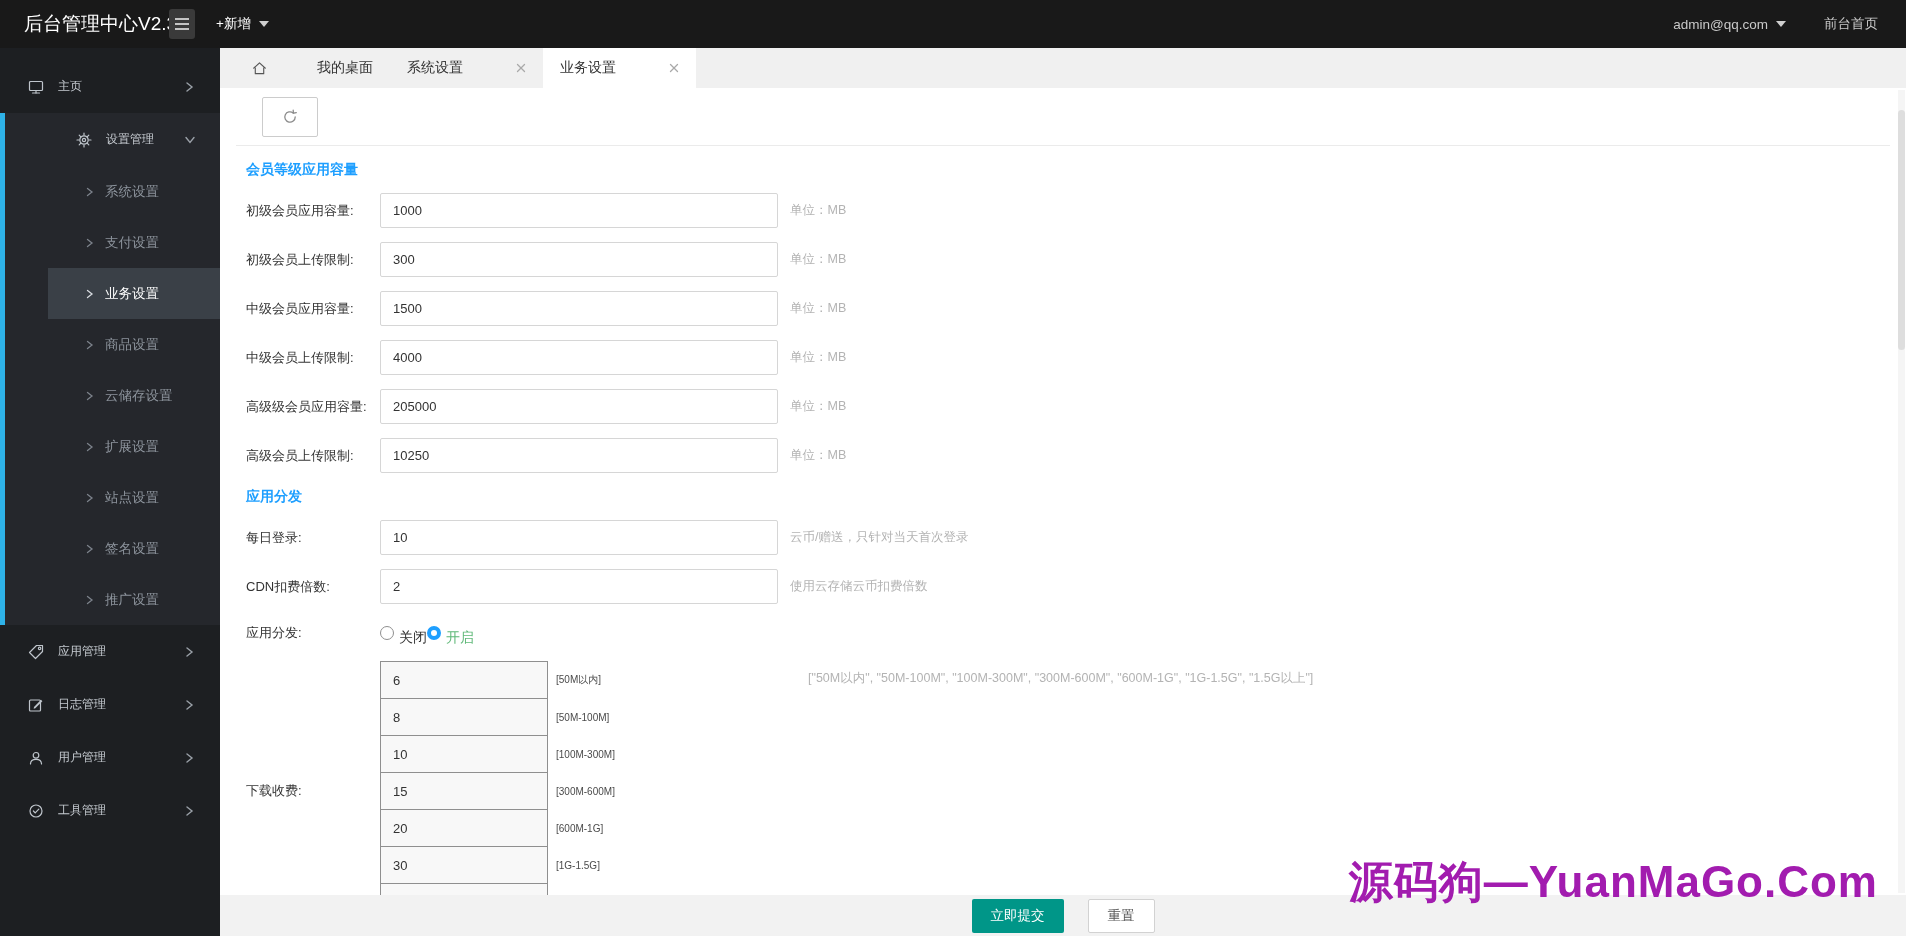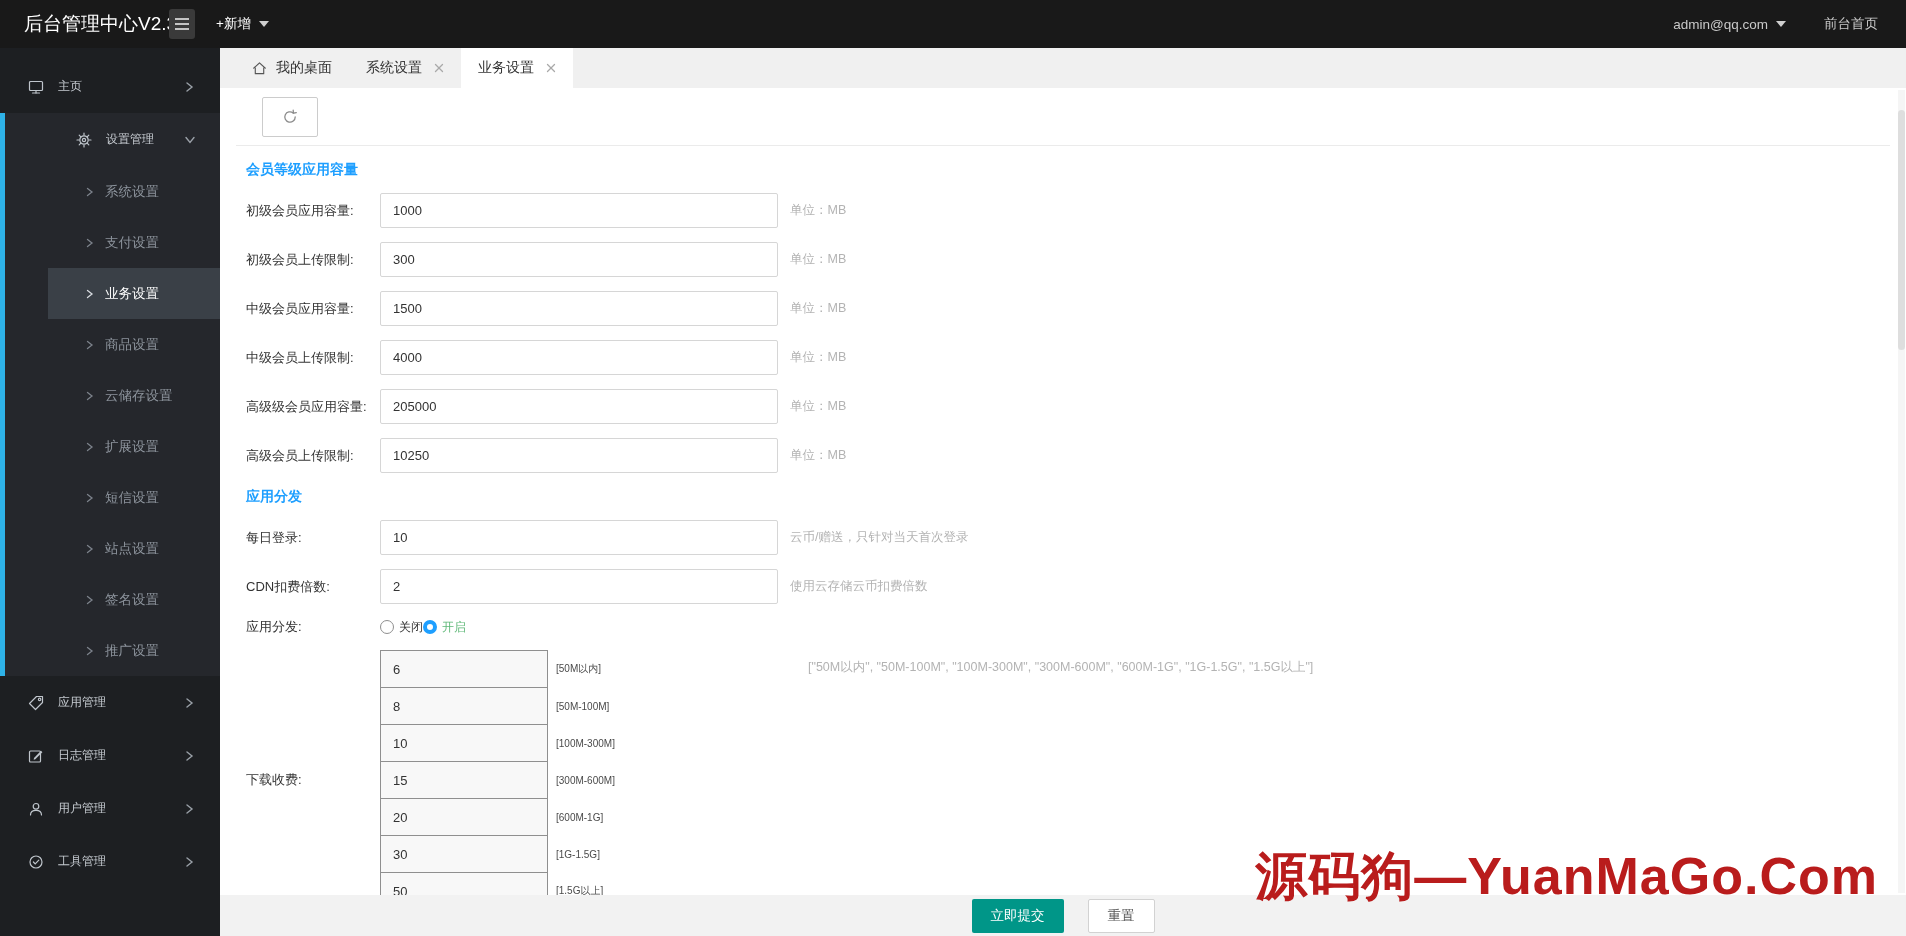--- a/index.html
+++ b/index.html
@@ -36,21 +36,21 @@
   .group-indicator { position:absolute; left:0; top:0; bottom:0; width:5px; background:#2eb2e8; z-index:2; }
   .side-sub { height:51px; display:flex; align-items:center; padding-left:38px;
               color:#8d949d; font-size:13.5px; cursor:pointer; }
   .side-sub .subchev { margin-right:11px; color:#7c828b; flex:none; }
   .side-sub.active { background:#3a4047; color:#fff; }
   .side-sub.active .subchev { color:#d7dbe0; }
 
   
   .main { position:absolute; left:220px; top:48px; right:0; bottom:0; background:#f0f0f0; }
   .tabbar { height:40px; background:#f0f0f0; display:flex; align-items:stretch; padding-left:15px; }
-  .tab { display:flex; align-items:center; padding:0 17px; font-size:14px; color:#333; cursor:pointer; white-space:nowrap; }
+  .tab { display:flex; align-items:center; padding:0 17px; font-size:14px; color:#333; cursor:pointer; white-space:nowrap;gap:41px; }
   .tab .tab-home-icon { margin-right:9px; color:#555; }
   .tab .tab-close { margin-left:12px; color:#a9a9a9; cursor:pointer; }
   .tab.active { background:#fff; }
 
   .content { position:absolute; top:40px; left:0; right:0; bottom:41px; background:#fff; overflow:hidden; }
   .toolbar { padding:9px 0 8px 42px; }
   .refresh-btn { width:56px; height:40px; background:#fff; border:1px solid #ccc; border-radius:2px;
                  display:flex; align-items:center; justify-content:center; color:#8b8b8b; cursor:pointer; }
   .divider { height:1px; background:#ebebeb; margin:0 16px; }
   .section-title { margin:15px 0 0 26px; color:#1E9FFF; font-size:14px; font-weight:bold; }
@@ -59,21 +59,21 @@
   .flabel { width:134px; flex:none; font-size:13px; color:#333; }
   .finput { width:398px; height:35px; border:1px solid #d6d6d6; border-radius:2px; padding:0 12px;
             font-size:13px; color:#333; background:#fff; outline:none;
             font-family:"Liberation Sans","DejaVu Sans",sans-serif; }
   .fhint { margin-left:12px; color:#b3b3b3; font-size:12.5px; white-space:nowrap; }
 
   .radio-group { display:flex; align-items:center; }
   .radio-circle { width:14px; height:14px; border-radius:50%; flex:none; cursor:pointer; }
   .radio-circle.off { border:1px solid #8f8f8f; background:#fff; }
   .radio-circle.on  { border:4px solid #1E9FFF; background:#fff; }
-  .radio-label { font-size:12px; color:#333; margin:0 0 0 5px; cursor:pointer; }
+  .radio-label { font-size:14px; color:#333; margin:11px 0 0 5px; cursor:pointer; }
   .radio-label.green { color:#5FB878; }
   .radio-opt { display:flex; align-items:center; }
 
   .fee-table { display:flex; flex-direction:column; }
   .fee-row { display:flex; align-items:center; margin-top:-1px; }
   .fee-row:first-child { margin-top:0; }
   .fee-cell { width:168px; height:38px; border:1px solid #8f8f8f; background:#f8f8f8; padding:0 12px;
               font-size:13px; color:#333; outline:none;
               font-family:"Liberation Sans","DejaVu Sans",sans-serif; }
   .fee-range { margin-left:8px; font-size:10px; color:#4a4a4a; white-space:nowrap; }
@@ -81,22 +81,22 @@
 
   
   .bottombar { position:absolute; bottom:0; left:0; right:0; height:41px; background:#f2f2f2;
                display:flex; align-items:center; justify-content:center; gap:24px; z-index:5; }
   .btn-submit { height:34px; padding:0 19px; background:#009688; color:#fff; border:none; border-radius:2px;
                 font-size:13.5px; cursor:pointer; font-family:inherit; }
   .btn-reset { height:34px; padding:0 19px; background:#fff; color:#555; border:1px solid #d2d2d2;
                border-radius:2px; font-size:13.5px; cursor:pointer; font-family:inherit; }
 
   
-  .watermark { position:absolute; right:28px; bottom:24px; font-size:52px; font-weight:bold;
-               color:#b91c1c; letter-spacing:1px; z-index:40; white-space:nowrap; }
+  .watermark { position:absolute; right:28px; bottom:24px; font-size:44px; font-weight:bold;
+               color:#a21caf; letter-spacing:1px; z-index:40; white-space:nowrap; }
   .scroll-track { position:absolute; top:42px; right:1px; width:7px; bottom:43px; background:#f5f5f5; }
   .scroll-thumb { position:absolute; top:20px; right:0; width:7px; height:240px; background:#dedede; border-radius:4px; }
 </style>
 </head>
 <body>
 
 <div class="header">
   <div class="brand">后台管理中心V2.3</div>
   <div class="hamburger">
     <svg width="16" height="14" viewBox="0 0 16 14" stroke="currentColor" stroke-width="1.6" fill="none">
@@ -186,26 +186,20 @@
     <div class="side-sub">
       <svg class="subchev" width="8" height="10" viewBox="0 0 8 10" fill="none" stroke="currentColor" stroke-width="1.3" stroke-linecap="round">
           <polyline points="1.5,1.5 6,5 1.5,8.5"></polyline>
         </svg>
       <span>扩展设置</span>
     </div>
     <div class="side-sub">
       <svg class="subchev" width="8" height="10" viewBox="0 0 8 10" fill="none" stroke="currentColor" stroke-width="1.3" stroke-linecap="round">
           <polyline points="1.5,1.5 6,5 1.5,8.5"></polyline>
         </svg>
-      <span>短信设置</span>
-    </div>
-    <div class="side-sub">
-      <svg class="subchev" width="8" height="10" viewBox="0 0 8 10" fill="none" stroke="currentColor" stroke-width="1.3" stroke-linecap="round">
-          <polyline points="1.5,1.5 6,5 1.5,8.5"></polyline>
-        </svg>
       <span>站点设置</span>
     </div>
     <div class="side-sub">
       <svg class="subchev" width="8" height="10" viewBox="0 0 8 10" fill="none" stroke="currentColor" stroke-width="1.3" stroke-linecap="round">
           <polyline points="1.5,1.5 6,5 1.5,8.5"></polyline>
         </svg>
       <span>签名设置</span>
     </div>
     <div class="side-sub">
       <svg class="subchev" width="8" height="10" viewBox="0 0 8 10" fill="none" stroke="currentColor" stroke-width="1.3" stroke-linecap="round">

